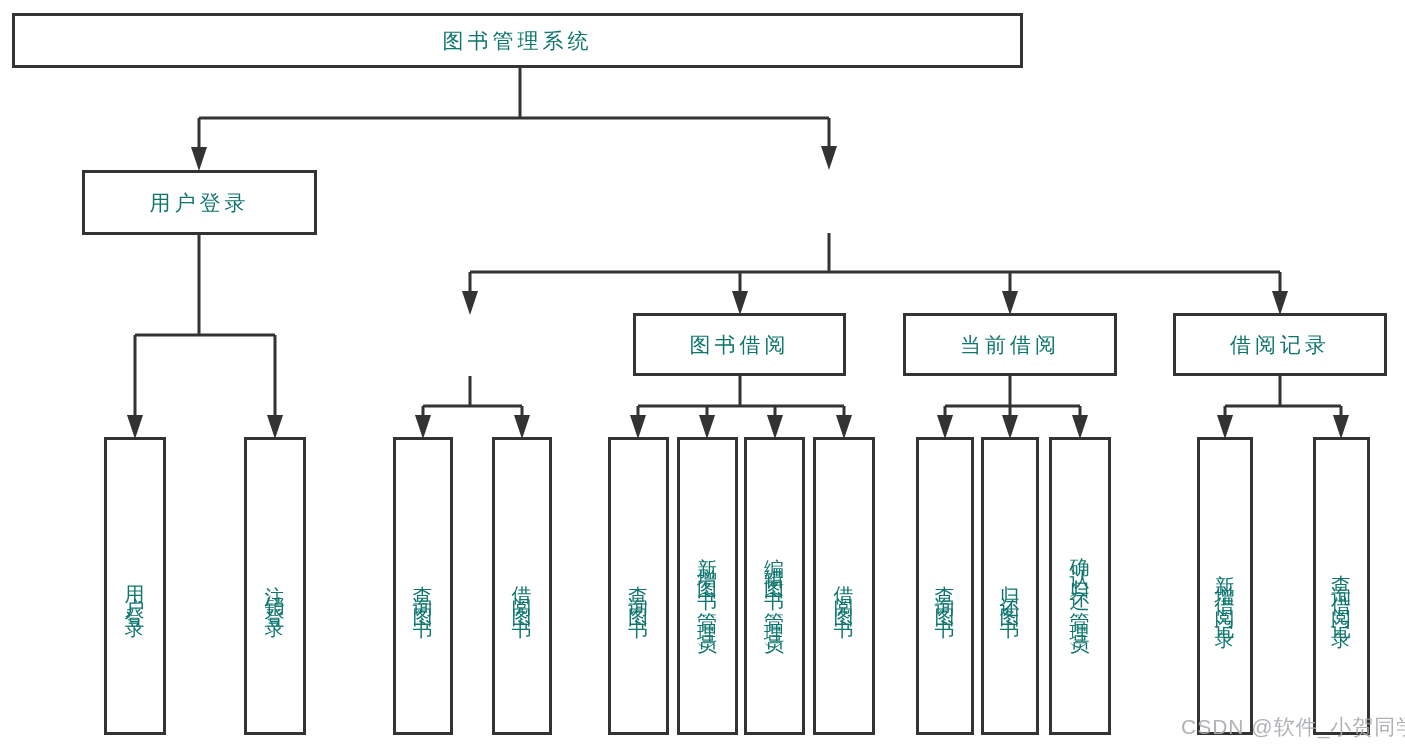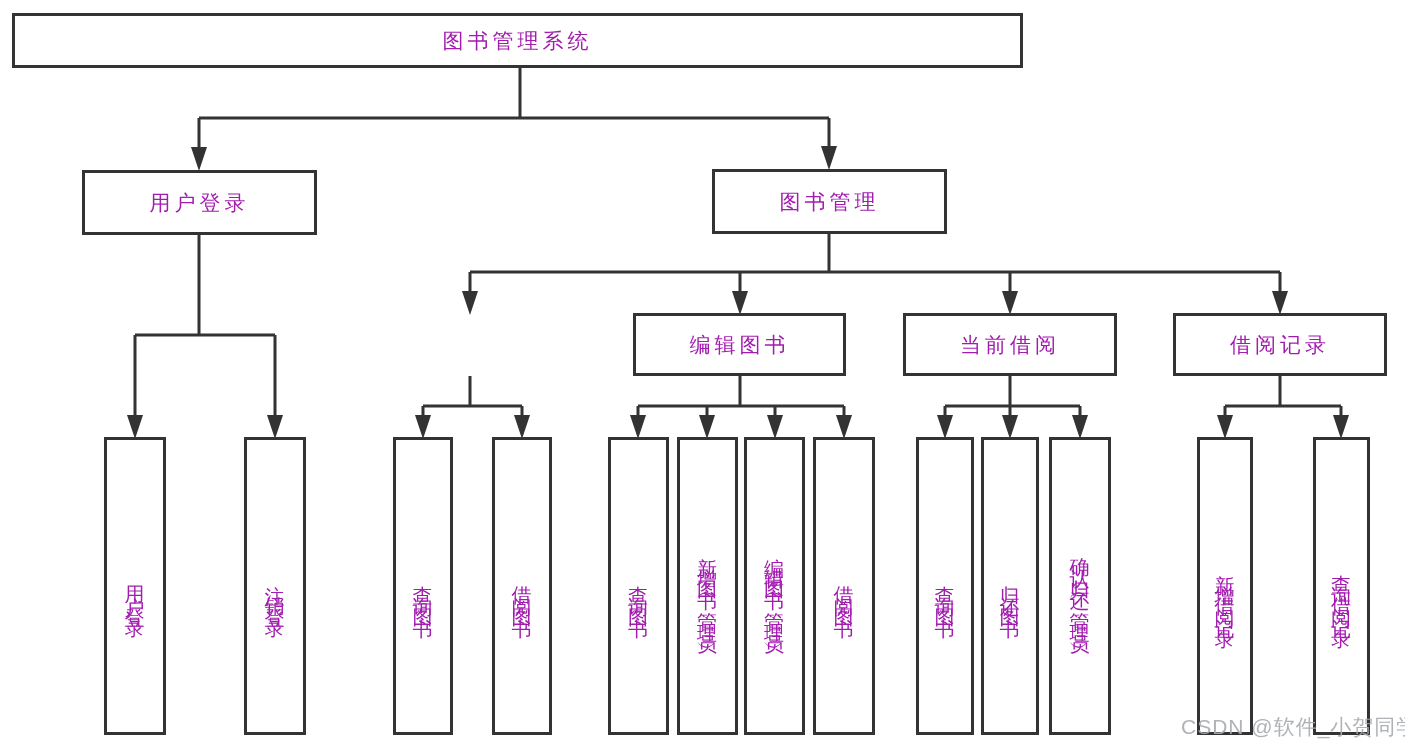--- a/index.html
+++ b/index.html
@@ -23,21 +23,21 @@
   }
   svg.connectors polygon {
     fill: #333333;
     stroke: none;
   }
   .node {
     position: absolute;
     box-sizing: border-box;
     background: #ffffff;
     border: 3px solid #333333;
-    color: #a21caf;
+    color: #0f766e;
     display: flex;
     align-items: center;
     justify-content: center;
     font-size: 21px;
     letter-spacing: 4px;
     white-space: nowrap;
   }
   .node.leaf {
     font-size: 20px;
     letter-spacing: 0;
@@ -99,26 +99,23 @@
     </g>
   </svg>
 
   <div class="node" style="left:12px;top:13px;width:1011px;height:55px">
     <span>图书管理系统</span>
   </div>
 
   <div class="node" style="left:82px;top:170px;width:235px;height:65px">
     <span>用户登录</span>
   </div>
-  <div class="node" style="left:712px;top:169px;width:235px;height:65px">
-    <span>图书管理</span>
-  </div>
 
   <div class="node" style="left:633px;top:313px;width:213px;height:63px">
-    <span>编辑图书</span>
+    <span>图书借阅</span>
   </div>
   <div class="node" style="left:903px;top:313px;width:214px;height:63px">
     <span>当前借阅</span>
   </div>
   <div class="node" style="left:1173px;top:313px;width:214px;height:63px">
     <span>借阅记录</span>
   </div>
 
   <div class="node leaf" style="left:104px;top:437px;width:62px;height:298px">
     <span class="vtext">用户登录</span>

